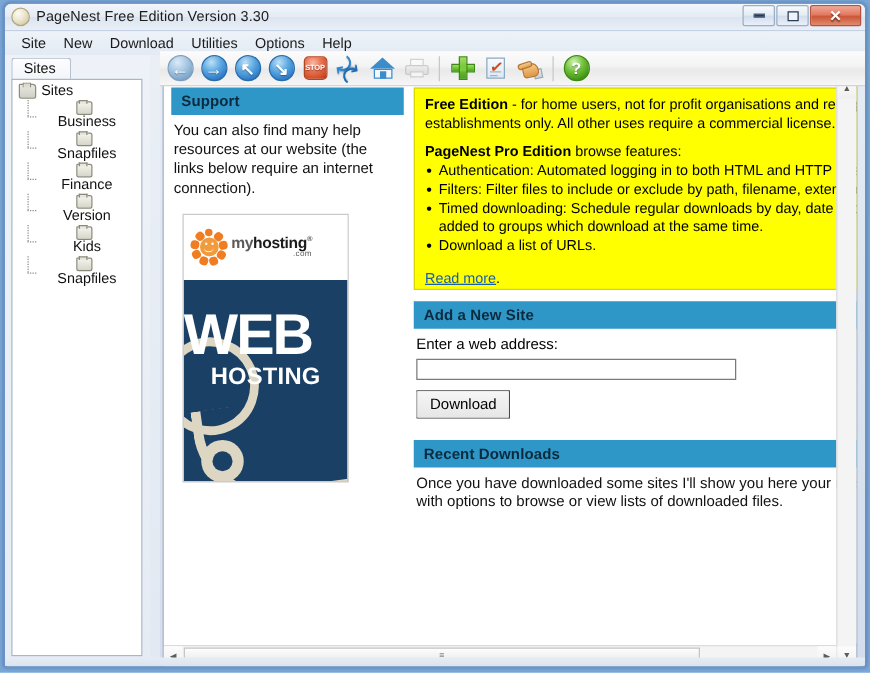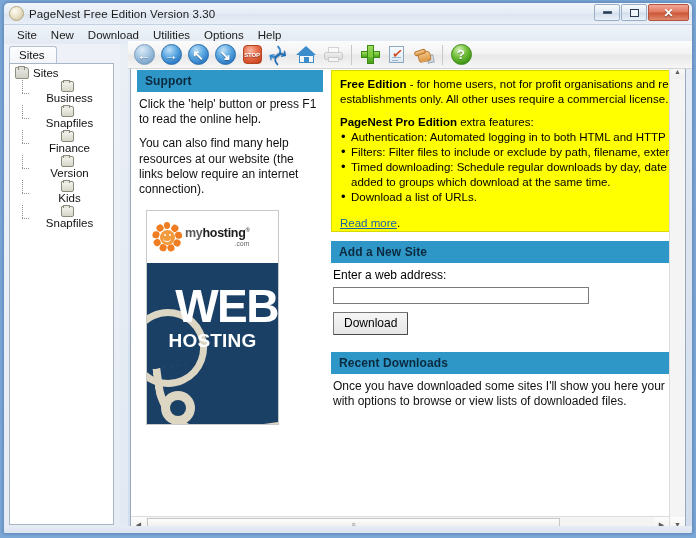--- a/index.html
+++ b/index.html
@@ -433,21 +433,21 @@
   #promo-bottom .plug-inner {
     position: absolute;
     left: 23px; top: 137px;
     width: 16px; height: 16px;
     background: #1b4066;
     border-radius: 50%;
   }
   #web-word {
     position: absolute;
     left: 0; right: 0; top: 20px;
-    text-align: right;
+    text-align: left;
     color: #fff;
     font-size: 46px;
     font-weight: bold;
     letter-spacing: -1.5px;
     line-height: 1;
     font-family: "Liberation Sans", sans-serif;
   }
   #hosting-word {
     position: absolute;
     left: 0; right: 0; top: 68px;
@@ -845,21 +845,20 @@
 
       <div id="content-frame">
         <div id="content-scroll-area">
           <div id="page">
 
             <div id="col-left">
 
               <div class="panel">
                 <div class="panel-head">Support</div>
                 <div class="panel-body">
-                  <p>Click the 'help' button or press F1 to read the online help.</p>
                   <p>You can also find many help resources at our website (the links below require an internet connection).</p>
                 </div>
               </div>
 
               <div class="panel">
                 <div id="promo-ad">
                   <div id="promo-top">
                     <div id="sunlogo">
                       <span class="petal" style="transform:rotate(0deg)"></span>
                       <span class="petal" style="transform:rotate(40deg)"></span>
@@ -900,21 +899,21 @@
             <div id="col-right">
 
               <div id="watermark">Snapfiles</div>
 
               <div class="panel">
                 <div id="free-box">
                   <div class="blk">
                     <b>Free Edition</b><span> - for home users, not for profit organisations and recognised educational establishments only. All other uses require a commercial license.</span>
                   </div>
                   <div>
-                    <b>PageNest Pro Edition</b><span> extra features:</span>
+                    <b>PageNest Pro Edition</b><span> browse features:</span>
                   </div>
                   <ul>
                     <li>Authentication: Automated logging in to both HTML and HTTP based websites.</li>
                     <li>Filters: Filter files to include or exclude by path, filename, extension, query, etc.</li>
                     <li>Timed downloading: Schedule regular downloads by day, date and time. Sites can be added to groups which download at the same time.</li>
                     <li>Download a list of URLs.</li>
                   </ul>
                   <div class="readmore">
                     <a class="weblink" href="#">Read more</a><span>.</span>
                   </div>

